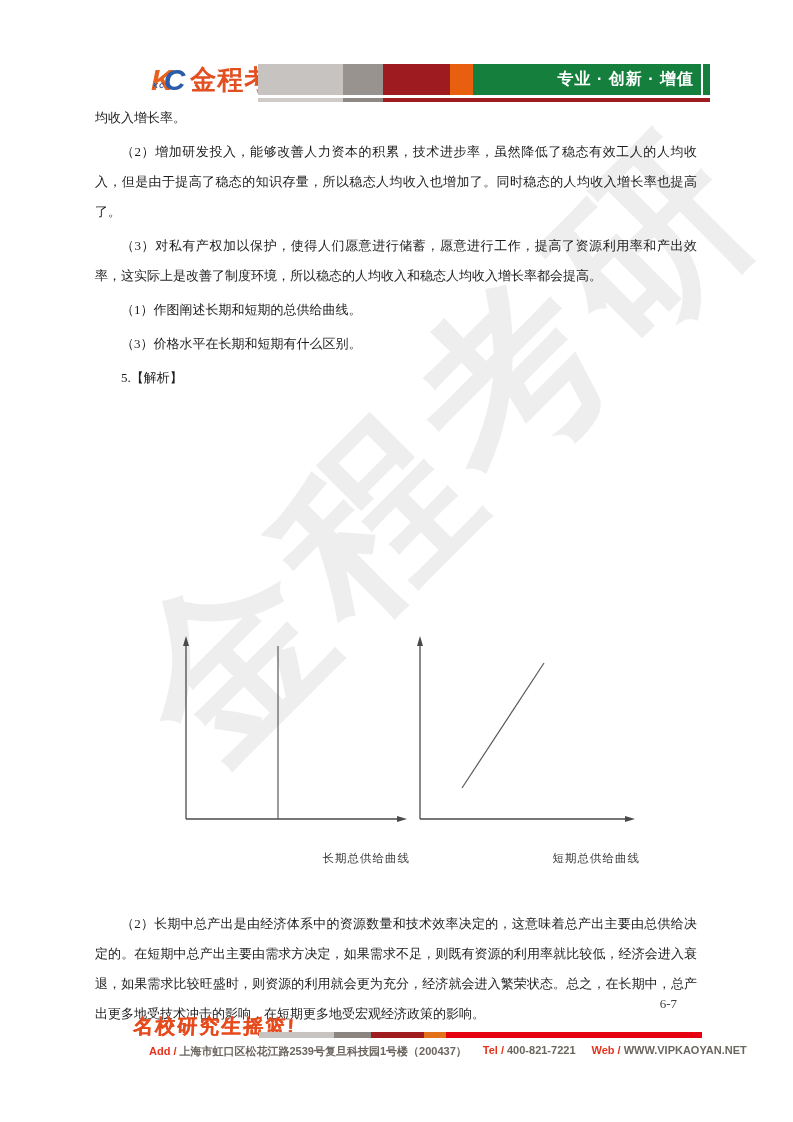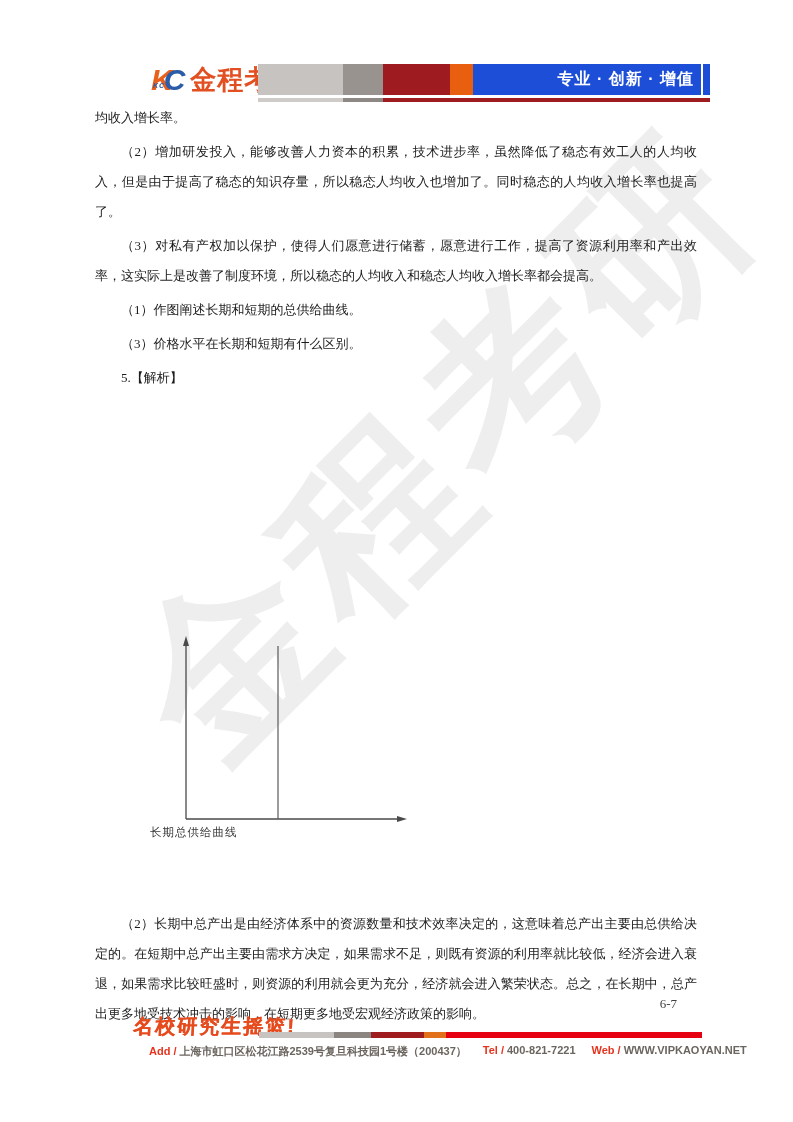--- a/index.html
+++ b/index.html
@@ -32,42 +32,42 @@
   .logo-k { color: #e8611c; }
   .logo-c { color: #2a5caa; margin-left: -9px; }
   .logo-sub { position: absolute; left: 2px; bottom: -6px; font-size: 7px; letter-spacing: 1px; color: #2a5caa; }
   .logo-text { font-family: "Liberation Sans","DejaVu Sans",sans-serif; font-weight: 900; font-size: 26px; color: #e25022; letter-spacing: 1px; margin-left: 3px; transform: scaleY(1.05); }
 
   .banner { position: absolute; left: 258px; top: 64px; width: 452px; height: 31px; display: flex; z-index: 2; }
   .banner .seg1 { width: 85px; background: #c7c3c0; }
   .banner .seg2 { width: 40px; background: #98938e; }
   .banner .seg3 { width: 67px; background: #9e1b20; }
   .banner .seg4 { width: 23px; background: #e8600f; }
-  .banner .seg5 { flex: 1; background: #1d4ed8; position: relative; display: flex; align-items: center; justify-content: flex-end; }
+  .banner .seg5 { flex: 1; background: #15803d; position: relative; display: flex; align-items: center; justify-content: flex-end; }
   .banner .seg5::after { content: ""; position: absolute; right: 7px; top: 0; bottom: 0; width: 2px; background: #ffffff; }
   .banner-slogan { color: #ffffff; font-family: "Liberation Sans","DejaVu Sans",sans-serif; font-weight: bold; font-size: 16px; padding-right: 16px; letter-spacing: 1px; }
   .banner-strip { position: absolute; left: 258px; top: 98px; width: 452px; height: 4px; display: flex; z-index: 2; }
   .banner-strip .s1 { width: 85px; background: #cfcbc8; }
   .banner-strip .s2 { width: 40px; background: #8d8883; }
   .banner-strip .s3 { flex: 1; background: #9e1b20; }
 
   
   .text-block { position: absolute; left: 95px; width: 602px; font-size: 13px; line-height: 30px; text-align: justify; z-index: 1; }
   .tb1 { top: 103px; }
   .tb2 { top: 866px; margin-top: 43px; }
   .text-block p { margin: 0; }
   .text-block p + p { margin-top: 4px; }
   .indent { text-indent: 2em; }
 
   
   .chart { position: absolute; z-index: 1; }
   .chart-left { left: 150px; top: 630px; width: 260px; }
   .chart-right { left: 384px; top: 630px; width: 256px; }
   .chart svg { display: block; }
-  .chart-caption { margin-top: 0; text-align: left; font-family: "Liberation Sans","DejaVu Sans",sans-serif; font-size: 11.5px; color: #3a3a3a; letter-spacing: 1px; }
+  .chart-caption { margin-top: 26px; text-align: right; font-family: "Liberation Sans","DejaVu Sans",sans-serif; font-size: 11.5px; color: #3a3a3a; letter-spacing: 1px; }
 
   
   .page-num { position: absolute; right: 116px; top: 996px; font-size: 13px; color: #404040; z-index: 1; }
 
   
   .footer-slogan { position: absolute; left: 133px; top: 1013px; font-family: "Liberation Sans","DejaVu Sans",sans-serif; font-weight: 900; font-size: 20px; color: #e64b1e; letter-spacing: 2px; transform: skewX(-3deg); z-index: 2; text-shadow: 0.6px 0 0 #e64b1e; }
   .footer-bar { position: absolute; left: 259px; top: 1032px; width: 443px; height: 6px; display: flex; z-index: 2; }
   .footer-bar .f1 { width: 75px; background: #c7c3c0; }
   .footer-bar .f2 { width: 37px; background: #8a8580; }
   .footer-bar .f3 { width: 53px; background: #a01d1f; }
@@ -119,20 +119,30 @@
     <svg width="260" height="195" viewBox="0 0 260 195">
       <line x1="36" y1="15" x2="36" y2="189" stroke="#4a4a4a" stroke-width="1.3"></line>
       <polygon points="33,16 36,6 39,16" fill="#4a4a4a"></polygon>
       <line x1="36" y1="189" x2="248" y2="189" stroke="#4a4a4a" stroke-width="1.3"></line>
       <polygon points="247,186 257,189 247,192" fill="#4a4a4a"></polygon>
       <line x1="128" y1="16" x2="128" y2="189" stroke="#5a5a5a" stroke-width="1.2"></line>
     </svg>
     <div class="chart-caption">长期总供给曲线</div>
   </div>
 
+  <div class="chart chart-right">
+    <svg width="256" height="195" viewBox="0 0 256 195">
+      <line x1="36" y1="15" x2="36" y2="189" stroke="#4a4a4a" stroke-width="1.3"></line>
+      <polygon points="33,16 36,6 39,16" fill="#4a4a4a"></polygon>
+      <line x1="36" y1="189" x2="242" y2="189" stroke="#4a4a4a" stroke-width="1.3"></line>
+      <polygon points="241,186 251,189 241,192" fill="#4a4a4a"></polygon>
+      <line x1="78" y1="158" x2="160" y2="33" stroke="#5a5a5a" stroke-width="1.2"></line>
+    </svg>
+    <div class="chart-caption">短期总供给曲线</div>
+  </div>
 
   <div class="text-block tb2">
     <p class="indent">（2）长期中总产出是由经济体系中的资源数量和技术效率决定的，这意味着总产出主要由总供给决定的。在短期中总产出主要由需求方决定，如果需求不足，则既有资源的利用率就比较低，经济会进入衰退，如果需求比较旺盛时，则资源的利用就会更为充分，经济就会进入繁荣状态。总之，在长期中，总产出更多地受技术冲击的影响，在短期更多地受宏观经济政策的影响。</p>
   </div>
 
   <div class="page-num">6-7</div>
 
   <div class="footer-slogan">名校研究生摇篮!</div>
   <div class="footer-bar">
     <div class="f1"></div>

